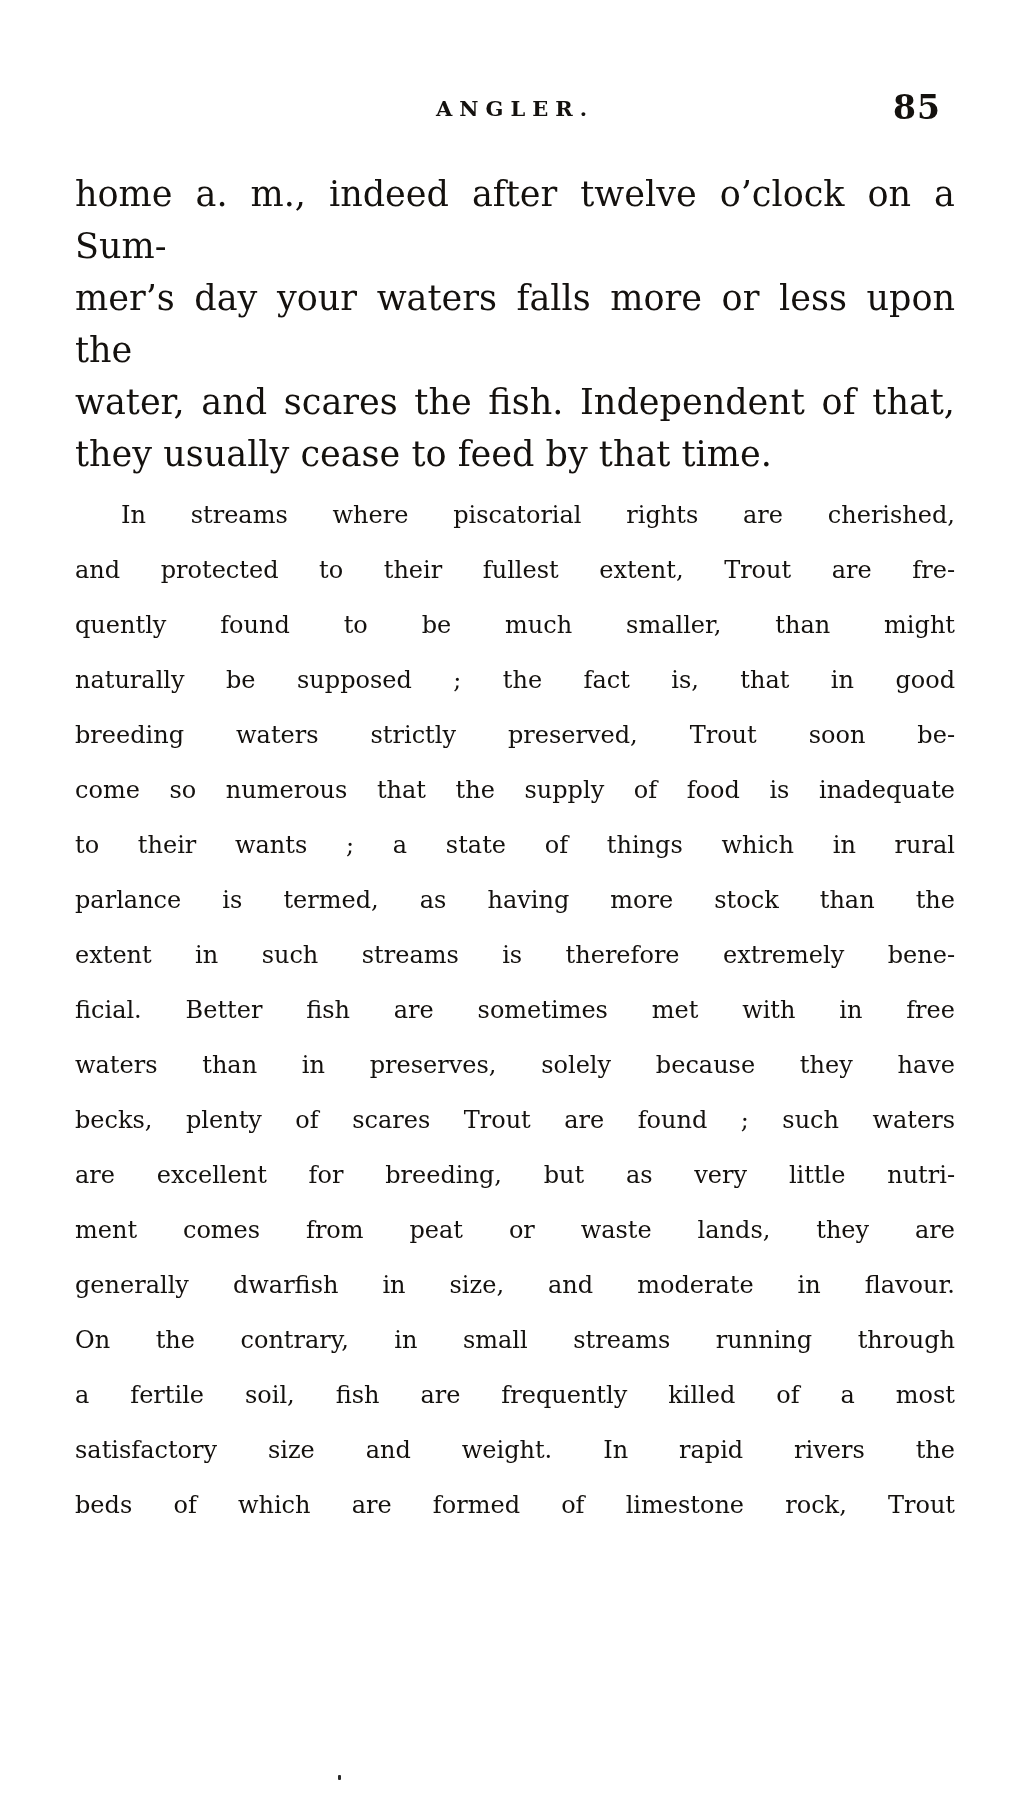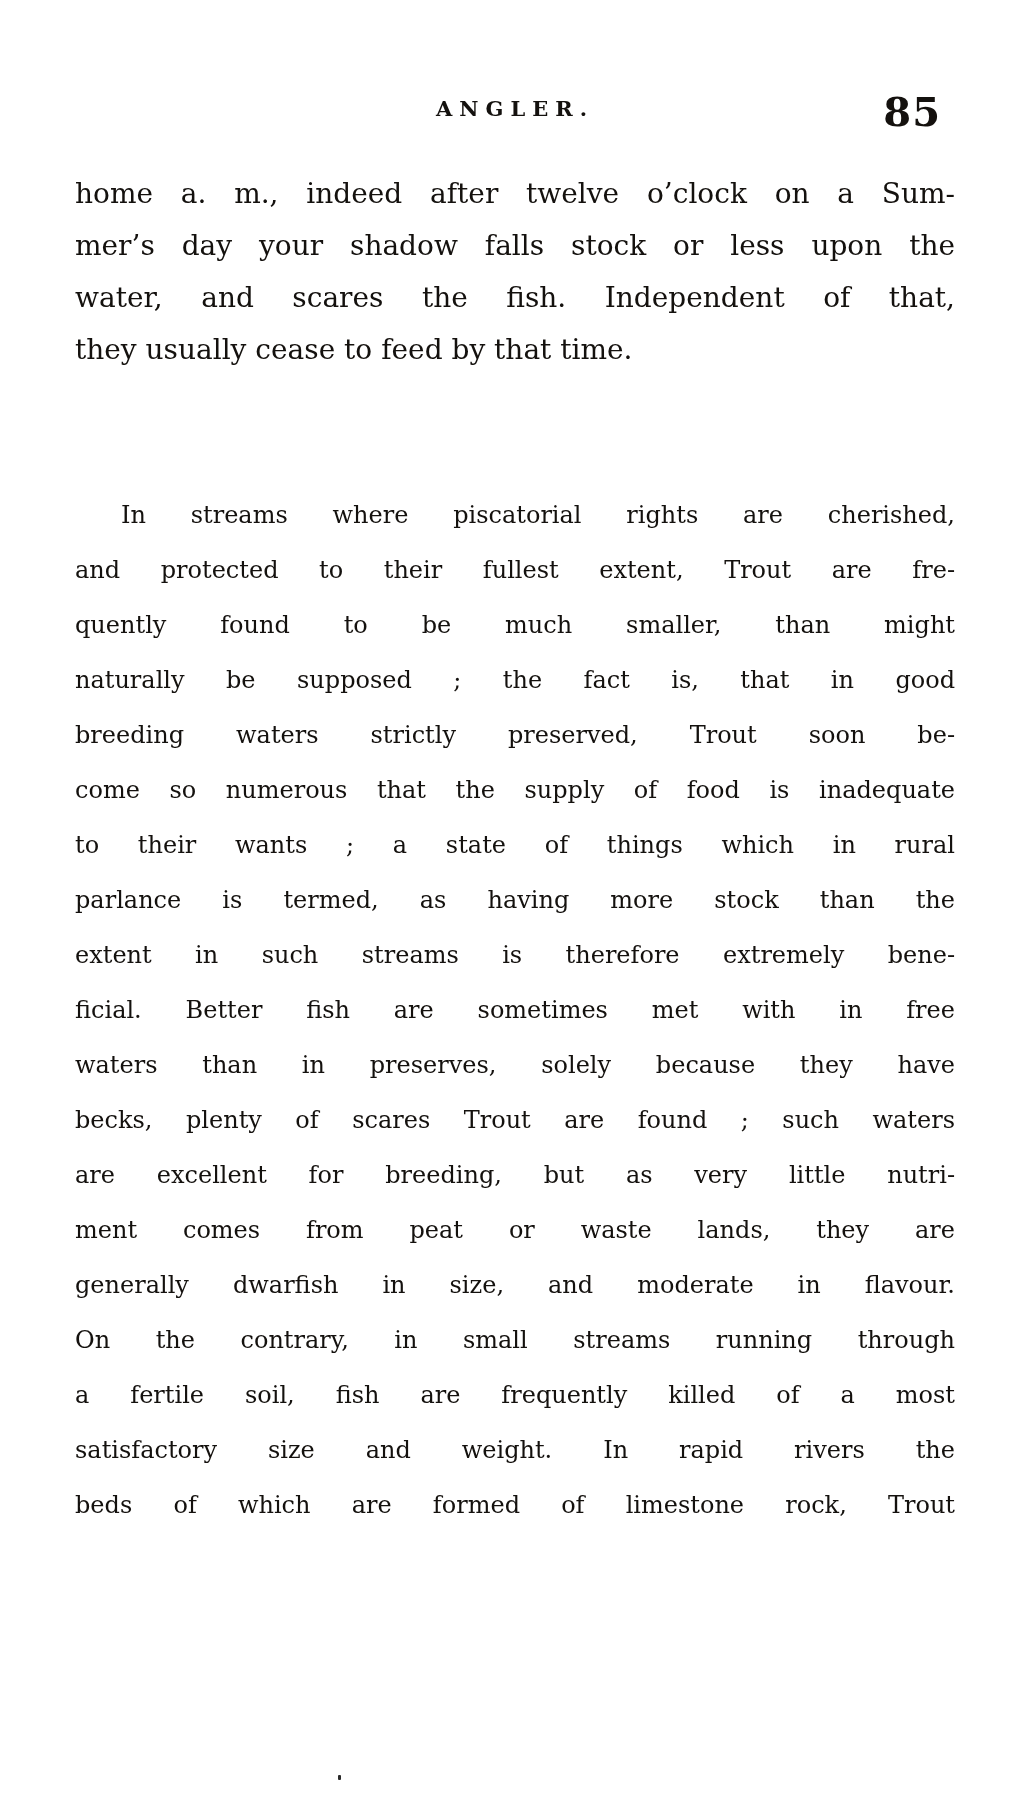--- a/index.html
+++ b/index.html
@@ -27,31 +27,31 @@
   .running-title {
     font-size: 21px;
     font-weight: bold;
     letter-spacing: 7px;
     text-align: right;
   }
   .page-number {
     position: absolute;
     top: -8px;
     right: 14px;
-    font-size: 40px;
+    font-size: 33px;
     font-weight: bold;
     letter-spacing: 1px;
   }
   
   .block {
     position: absolute;
     left: 75px;
     width: 880px;
   }
-  .para-intro   { top: 168px;  font-size: 28px; line-height: 52px; }
+  .para-intro   { top: 168px;  font-size: 35px; line-height: 52px; }
   .sect-heading { top: 384px;  font-size: 28px; line-height: 49px; font-weight: bold; }
   .para-main    { top: 488px;  font-size: 24px; line-height: 55px; }
   .line {
     white-space: normal;
   }
   .line.just {
     text-align: justify;
     text-align-last: justify;
   }
   .line.no-just {
@@ -80,21 +80,21 @@
 
 <div class="page">
 
   <div class="running-header">
     <span class="running-title">ANGLER.</span>
     <span class="page-number">85</span>
   </div>
 
   <div class="block para-intro">
       <div class="line just">home a. m., indeed after twelve o’clock on a Sum-</div>
-      <div class="line just">mer’s day your shadow falls stock or less upon the</div>
+      <div class="line just">mer’s day your waters falls more or less upon the</div>
       <div class="line just">water, and scares the fish. Independent of that,</div>
       <div class="line just no-just">they usually cease to feed by that time.</div>
     </div>
 
 
   <div class="block para-main">
       <div class="line just indent">In streams where piscatorial rights are cherished,</div>
       <div class="line just">and protected to their fullest extent, Trout are fre-</div>
       <div class="line just">quently found to be much smaller, than might</div>
       <div class="line just">naturally be supposed ; the fact is, that in good</div>

